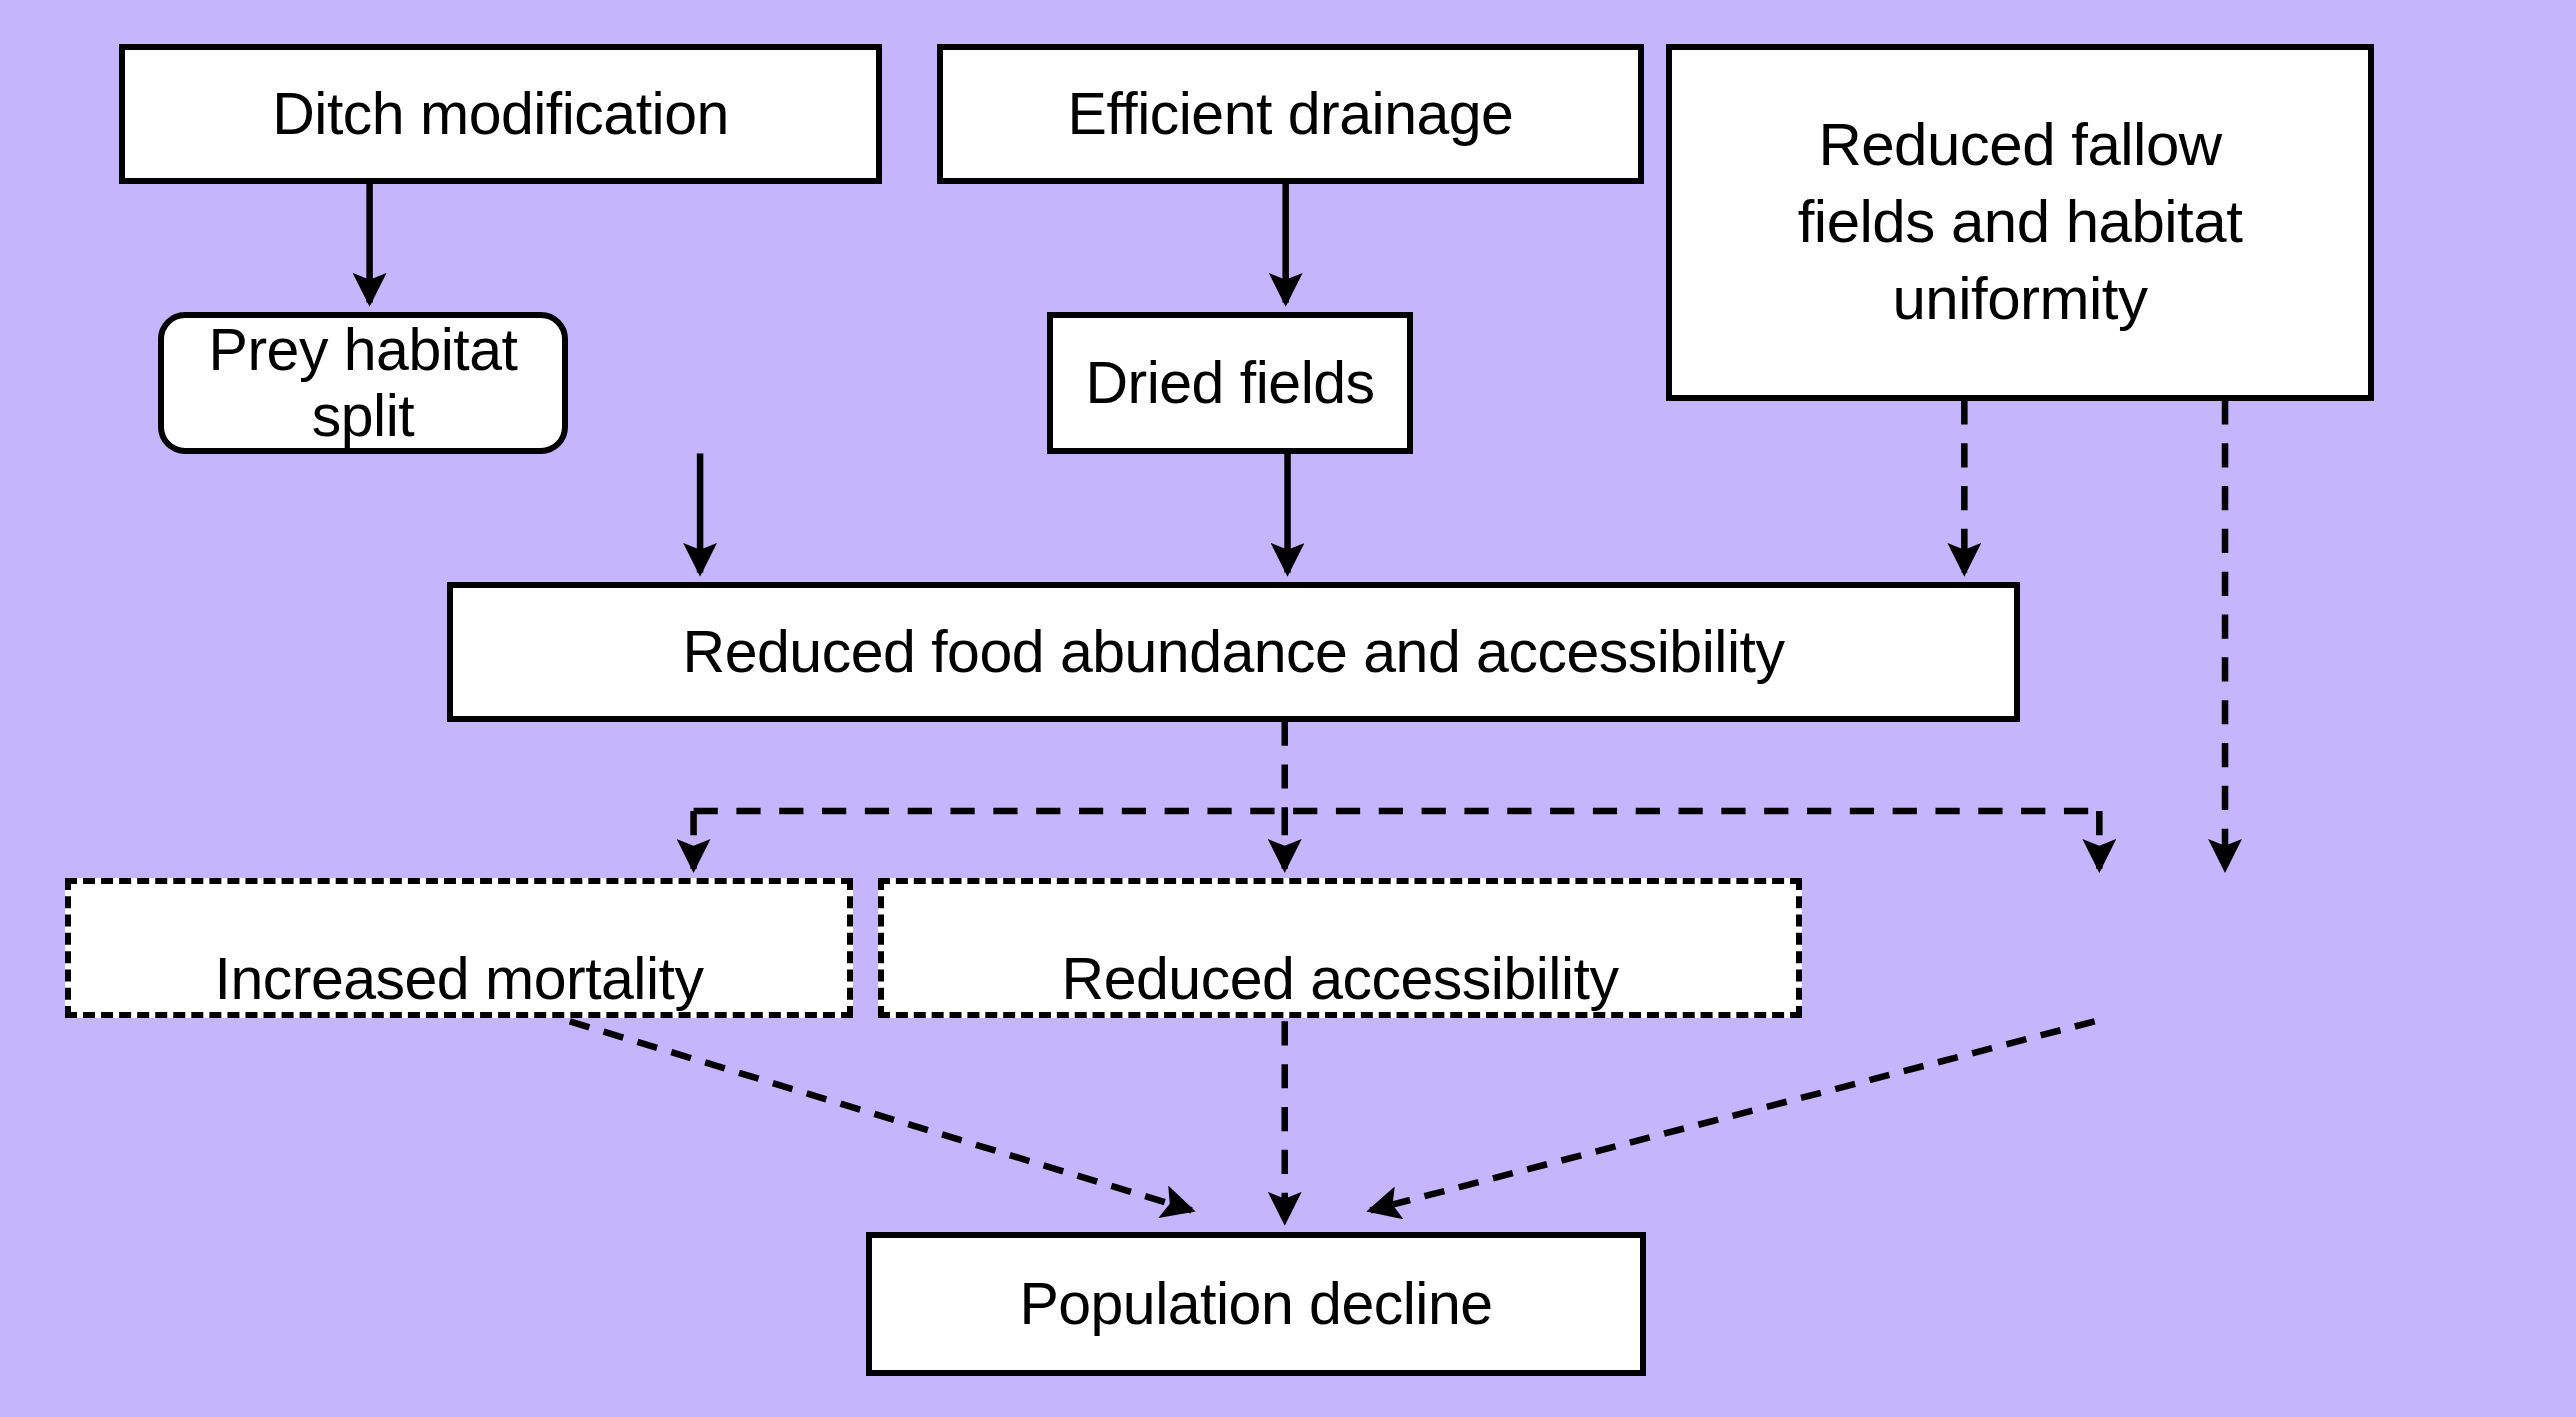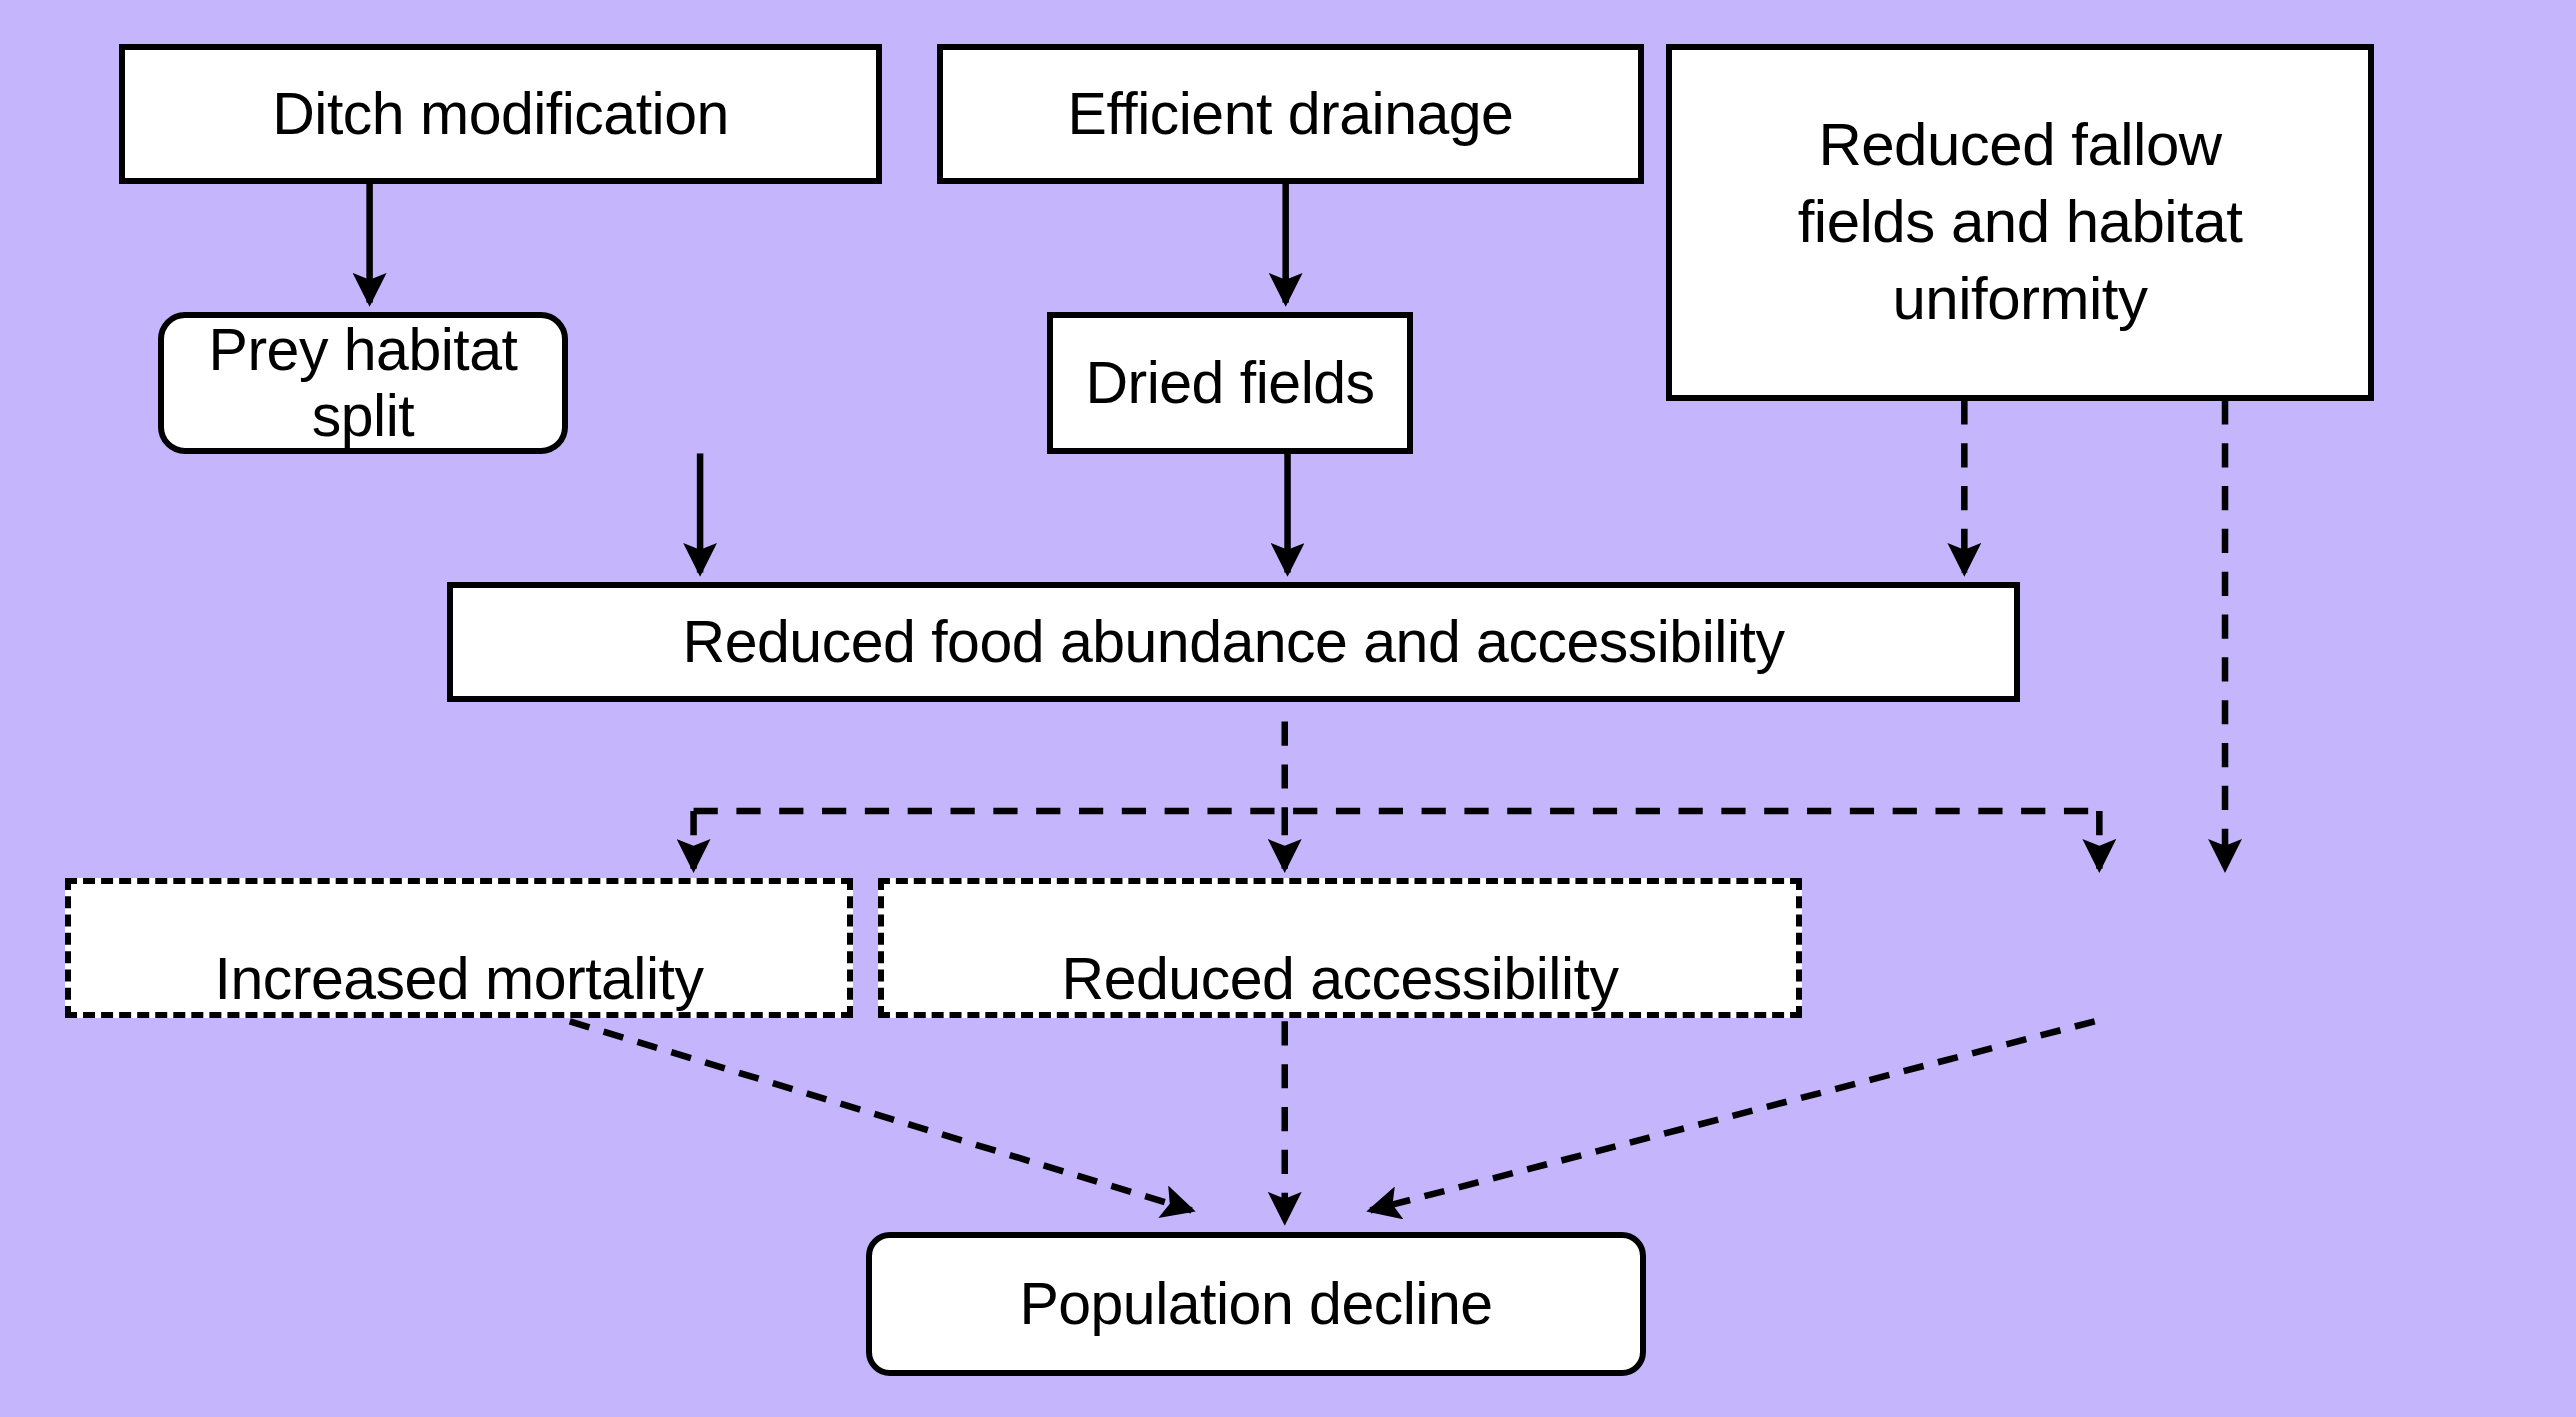--- a/index.html
+++ b/index.html
@@ -111,31 +111,31 @@
   </div>
 
   <div class="node-box solid" style="left:158px; top:312px; width:410px; height:142px;border-radius:27px;">
     <span class="node-label">Prey habitat split</span>
   </div>
 
   <div class="node-box solid" style="left:1047px; top:312px; width:366px; height:142px;">
     <span class="node-label">Dried fields</span>
   </div>
 
-  <div class="node-box solid" style="left:447px; top:582px; width:1573px; height:120px;">
+  <div class="node-box solid" style="left:447px; top:582px; width:1573px; height:140px;">
     <span class="node-label">Reduced food abundance and accessibility</span>
   </div>
 
   <div class="node-box dashed" style="left:65px; top:878px; width:788px; height:140px;">
     <span class="node-label">Increased mortality</span>
   </div>
 
   <div class="node-box dashed" style="left:878px; top:878px; width:924px; height:140px;">
     <span class="node-label">Reduced accessibility</span>
   </div>
 
 
-  <div class="node-box solid" style="left:866px; top:1232px; width:780px; height:144px;border-radius:24px;">
+  <div class="node-box solid" style="left:866px; top:1232px; width:780px; height:144px;">
     <span class="node-label">Population decline</span>
   </div>
 
 </div>
 
 
 </body></html>

